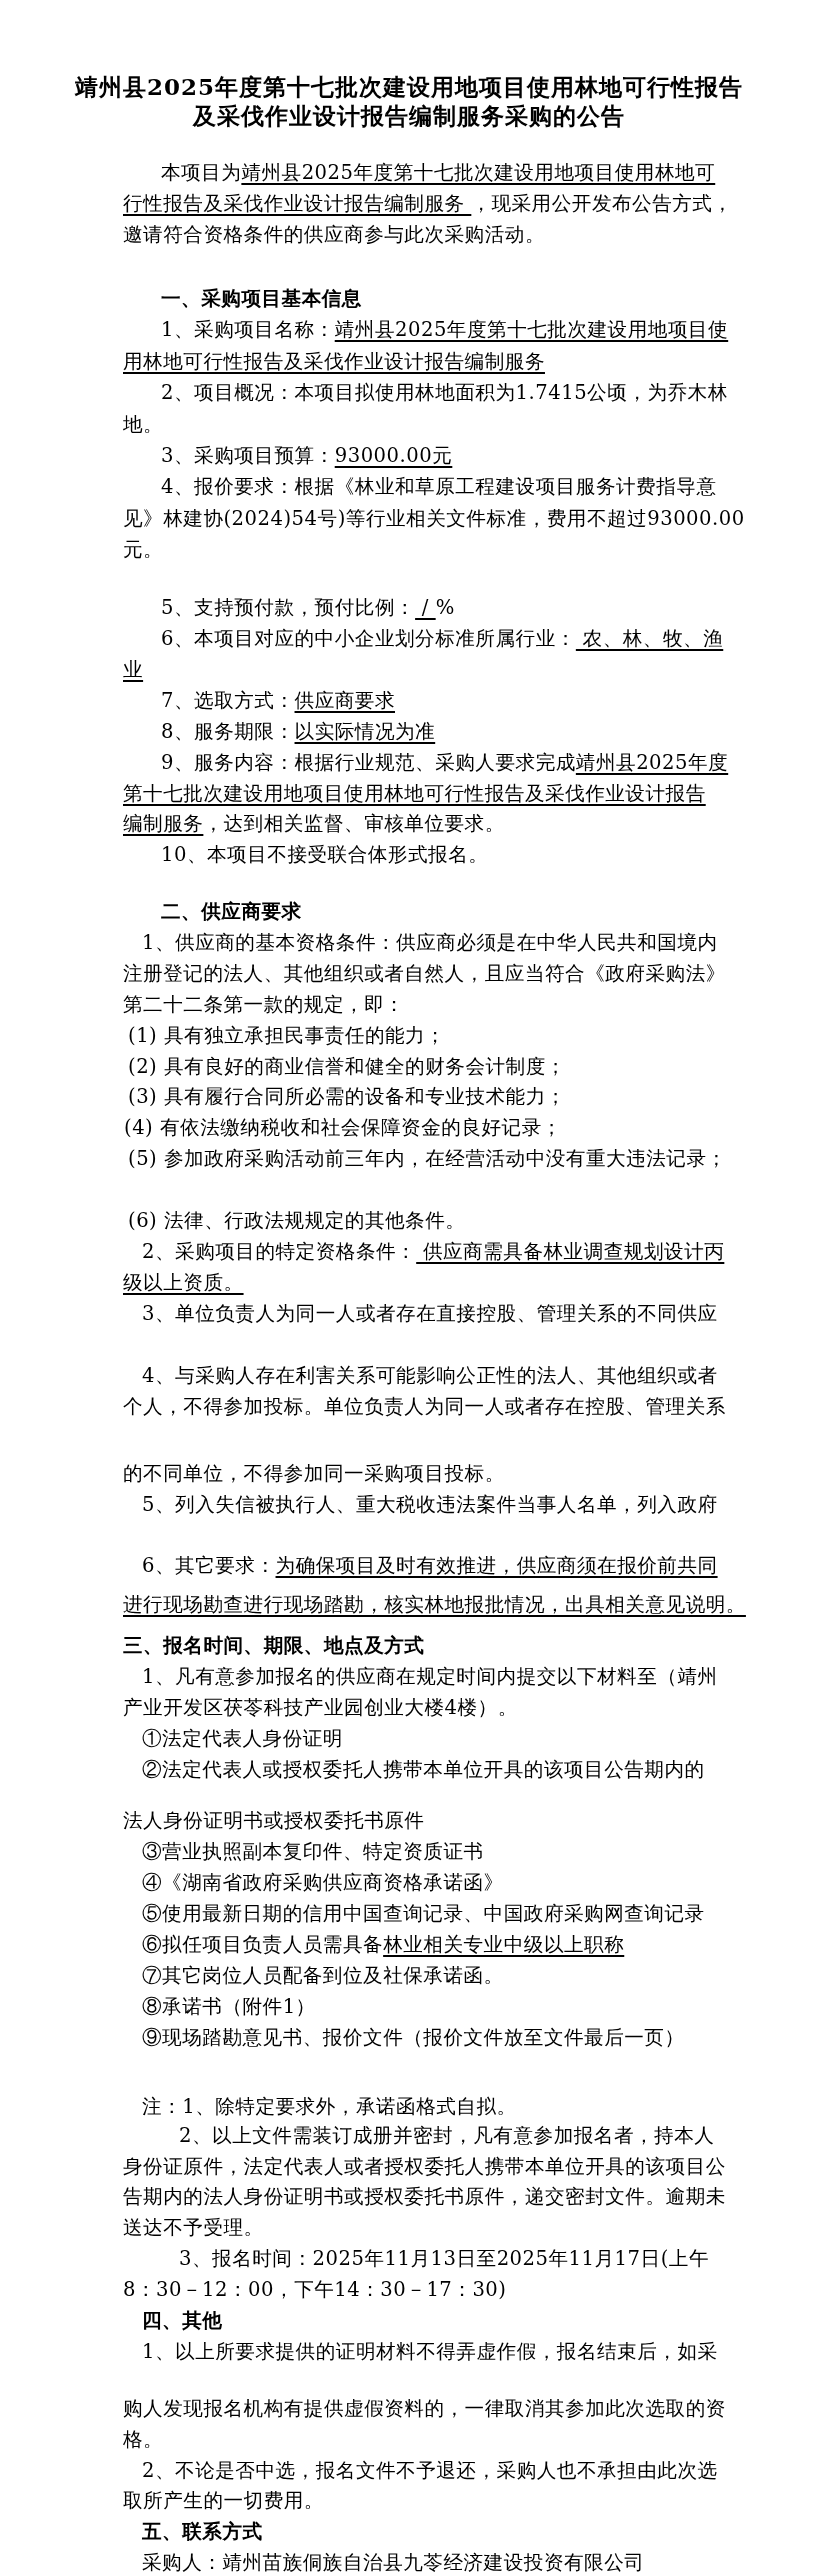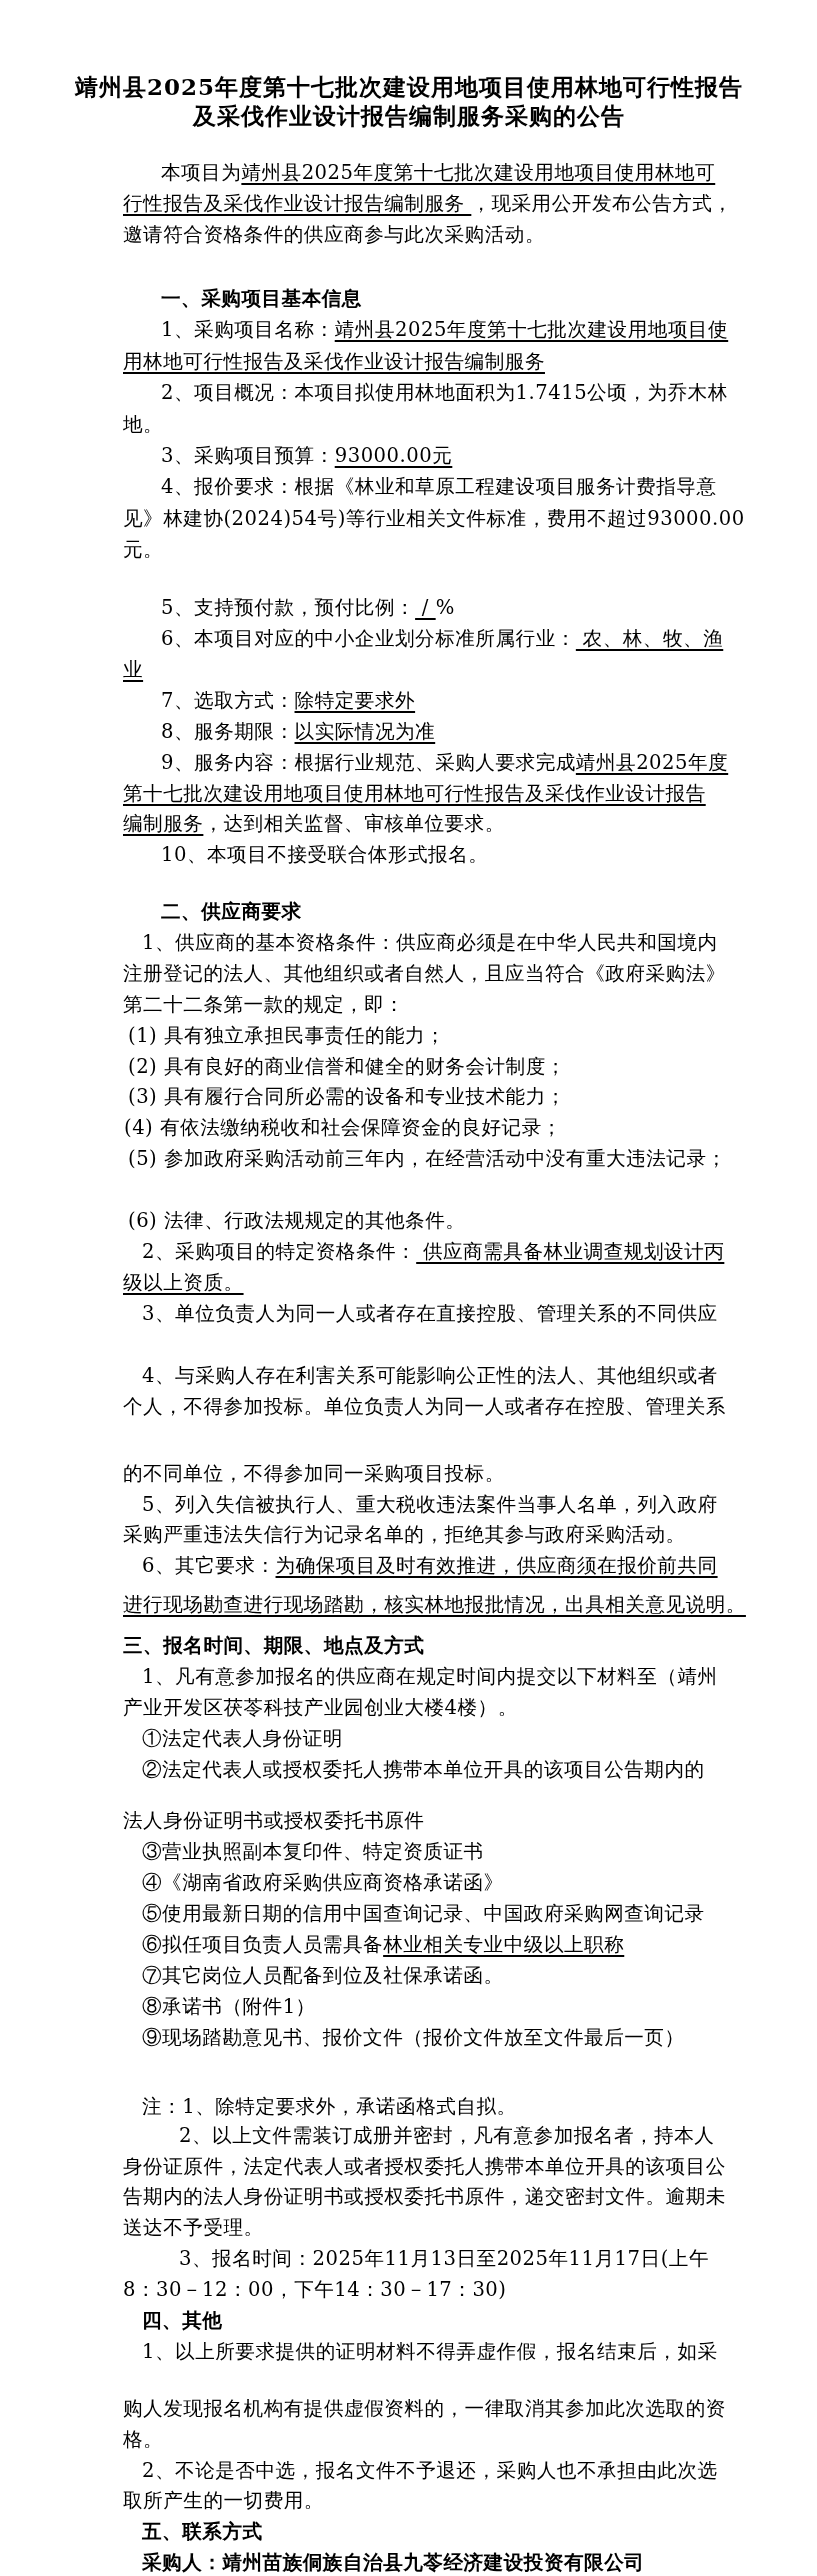--- a/index.html
+++ b/index.html
@@ -45,21 +45,21 @@
   <div class="ln" style="top:506px;">见》林建协(2024)54号)等行业相关文件标准，费用不超过93000.00</div>
   <div class="ln" style="top:537px;">元。</div>
   <div class="ln ind" style="top:595px;">
     <span>5、支持预付款，预付比例：</span><span class="u"> / </span><span> %</span>
   </div>
   <div class="ln ind" style="top:626px;">
     <span>6、本项目对应的中小企业划分标准所属行业：</span><span class="u"> 农、林、牧、渔</span>
   </div>
   <div class="ln" style="top:657px;"><span class="u">业</span></div>
   <div class="ln ind" style="top:688px;">
-    <span>7、选取方式：</span><span class="u">除特定要求外</span>
+    <span>7、选取方式：</span><span class="u">供应商要求</span>
   </div>
   <div class="ln ind" style="top:719px;">
     <span>8、服务期限：</span><span class="u">以实际情况为准</span>
   </div>
   <div class="ln ind" style="top:750px;">
     <span>9、服务内容：根据行业规范、采购人要求完成</span><span class="u">靖州县2025年度</span>
   </div>
   <div class="ln" style="top:781px;"><span class="u">第十七批次建设用地项目使用林地可行性报告及采伐作业设计报告</span></div>
   <div class="ln" style="top:811px;text-align:right;">
     <span class="u">编制服务</span><span>，达到相关监督、审核单位要求。</span>
@@ -78,21 +78,20 @@
   <div class="ln" style="left:128px; top:1208px;">(6) 法律、行政法规规定的其他条件。</div>
   <div class="ln ind2" style="top:1239px;">
     <span>2、采购项目的特定资格条件：</span><span class="u"> 供应商需具备林业调查规划设计丙</span>
   </div>
   <div class="ln" style="top:1270px;"><span class="u">级以上资质。 </span></div>
   <div class="ln ind2" style="top:1301px;">3、单位负责人为同一人或者存在直接控股、管理关系的不同供应</div>
   <div class="ln ind2" style="top:1363px;">4、与采购人存在利害关系可能影响公正性的法人、其他组织或者</div>
   <div class="ln" style="top:1394px;">个人，不得参加投标。单位负责人为同一人或者存在控股、管理关系</div>
   <div class="ln" style="top:1461px;">的不同单位，不得参加同一采购项目投标。</div>
   <div class="ln ind2" style="top:1492px;">5、列入失信被执行人、重大税收违法案件当事人名单，列入政府</div>
-  <div class="ln" style="top:1522px;">采购严重违法失信行为记录名单的，拒绝其参与政府采购活动。</div>
   <div class="ln ind2" style="top:1553px;">
     <span>6、其它要求：</span><span class="u">为确保项目及时有效推进，供应商须在报价前共同</span>
   </div>
   <div class="ln" style="top:1592px;"><span class="u">进行现场勘查进行现场踏勘，核实林地报批情况，出具相关意见说明。</span></div>
 
   <div class="ln h" style="top:1633px;">三、报名时间、期限、地点及方式</div>
   <div class="ln ind2" style="top:1664px;">1、凡有意参加报名的供应商在规定时间内提交以下材料至（靖州</div>
   <div class="ln" style="top:1695px;">产业开发区茯苓科技产业园创业大楼4楼）。</div>
   <div class="ln ind2" style="top:1726px;">①法定代表人身份证明</div>
   <div class="ln ind2" style="top:1757px;">②法定代表人或授权委托人携带本单位开具的该项目公告期内的</div>
@@ -115,16 +114,16 @@
   <div class="ln" style="top:2277px;">8：30－12：00，下午14：30－17：30)</div>
 
   <div class="ln ind2 h" style="top:2308px;">四、其他</div>
   <div class="ln ind2" style="top:2339px;">1、以上所要求提供的证明材料不得弄虚作假，报名结束后，如采</div>
   <div class="ln" style="top:2396px;">购人发现报名机构有提供虚假资料的，一律取消其参加此次选取的资</div>
   <div class="ln" style="top:2427px;">格。</div>
   <div class="ln ind2" style="top:2458px;">2、不论是否中选，报名文件不予退还，采购人也不承担由此次选</div>
   <div class="ln" style="top:2488px;">取所产生的一切费用。</div>
 
   <div class="ln ind2 h" style="top:2519px;">五、联系方式</div>
-  <div class="ln ind2" style="top:2550px;font-weight:bold;">采购人：靖州苗族侗族自治县九苓经济建设投资有限公司</div>
+  <div class="ln ind2" style="top:2550px;">采购人：靖州苗族侗族自治县九苓经济建设投资有限公司</div>
 
 </div>
 
 
 </body></html>

